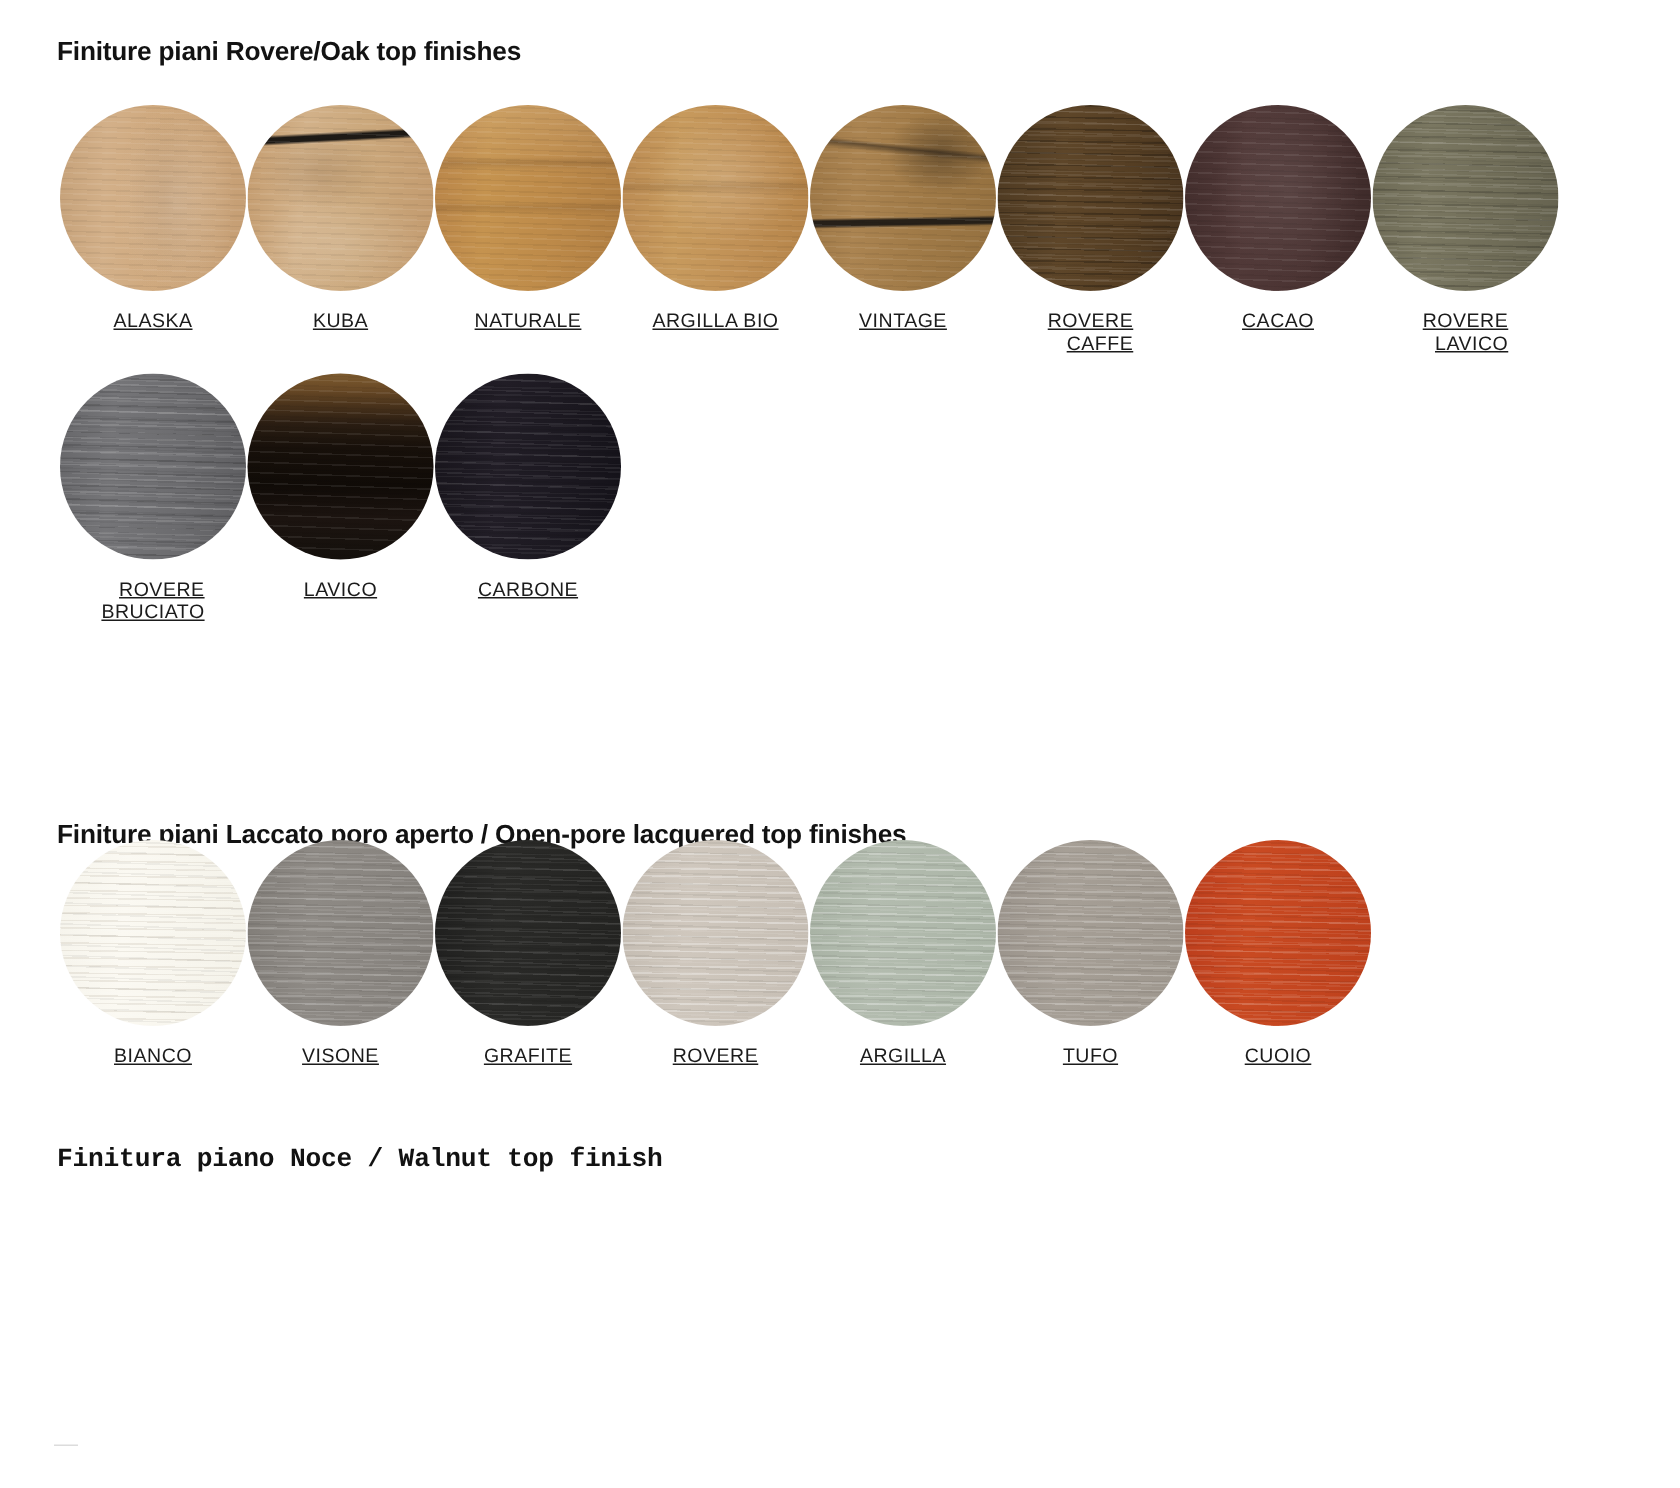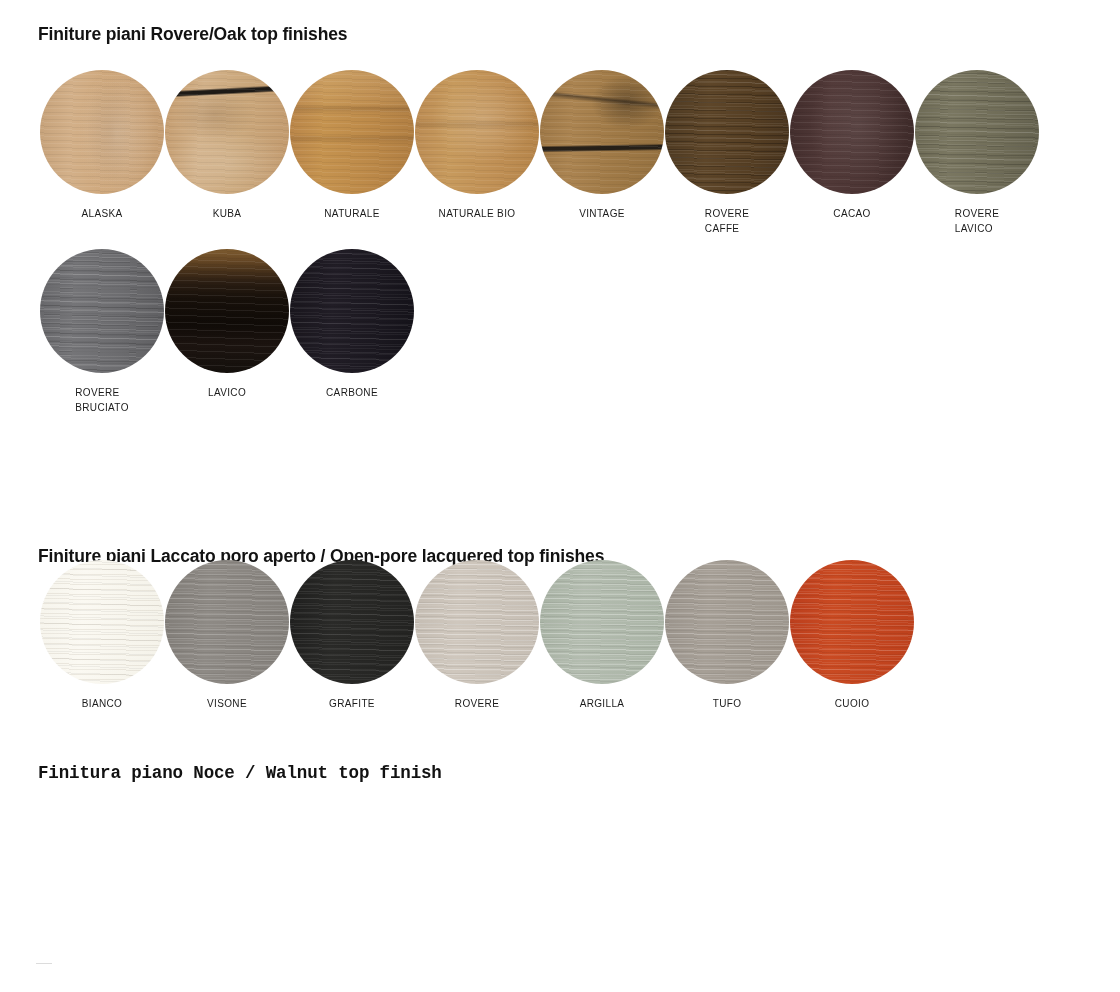--- a/index.html
+++ b/index.html
@@ -83,26 +83,27 @@
         rgba(0,0,0,0.07) 3px,
         rgba(0,0,0,0.07) 4px,
         rgba(0,0,0,0.00) 4px,
         rgba(0,0,0,0.00) 7px
       );
     opacity: 0.75;
   }
 
   .label {
     margin-top: 12px;
-    font-size: 10px;
+    font-size: 13px;
     line-height: 15px;
     letter-spacing: 0.35px;
-    text-align: left;
+    text-align: right;
     color: #1b1b1b;
     white-space: pre-line;
+    text-decoration: underline;
   }
 
   
 
   
   .t-alaska {
     background:
       radial-gradient(ellipse 52% 85% at 62% 52%, rgba(255,255,255,0.22), rgba(255,255,255,0) 62%),
       radial-gradient(ellipse 26% 62% at 56% 48%, rgba(150,110,70,0.20), rgba(150,110,70,0) 70%),
       radial-gradient(ellipse 38% 76% at 58% 50%, rgba(150,110,70,0.16), rgba(150,110,70,0) 72%),
@@ -282,21 +283,21 @@
     <div class="swatch">
       <div class="disc t-kuba"></div>
       <div class="label">KUBA</div>
     </div>
     <div class="swatch">
       <div class="disc t-naturale"></div>
       <div class="label">NATURALE</div>
     </div>
     <div class="swatch">
       <div class="disc t-naturale-bio"></div>
-      <div class="label">NATURALE BIO</div>
+      <div class="label">ARGILLA BIO</div>
     </div>
     <div class="swatch">
       <div class="disc t-vintage"></div>
       <div class="label">VINTAGE</div>
     </div>
     <div class="swatch">
       <div class="disc t-rovere-caffe"></div>
       <div class="label">ROVERE
 CAFFE</div>
     </div>

